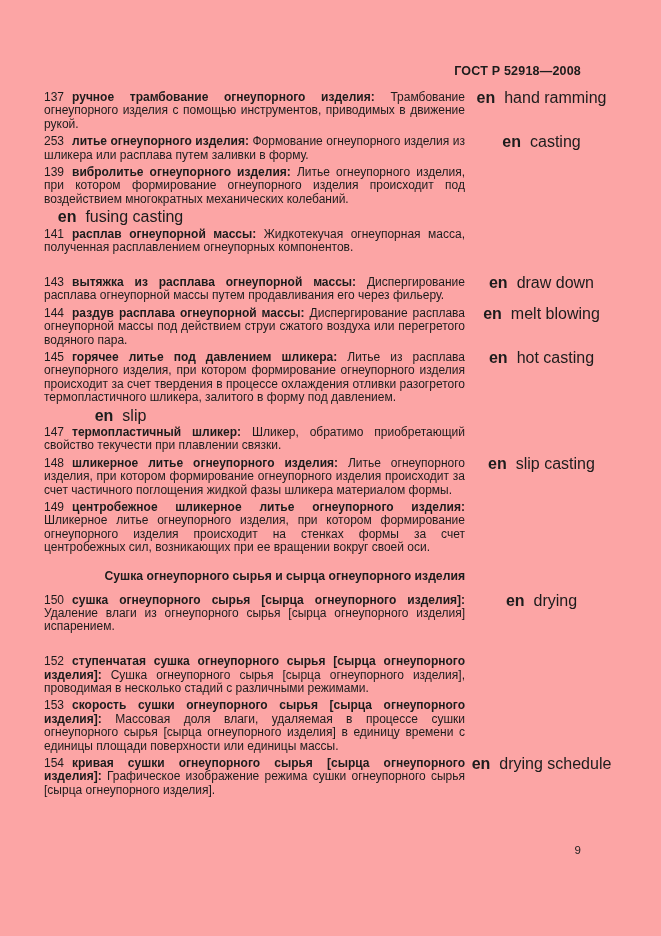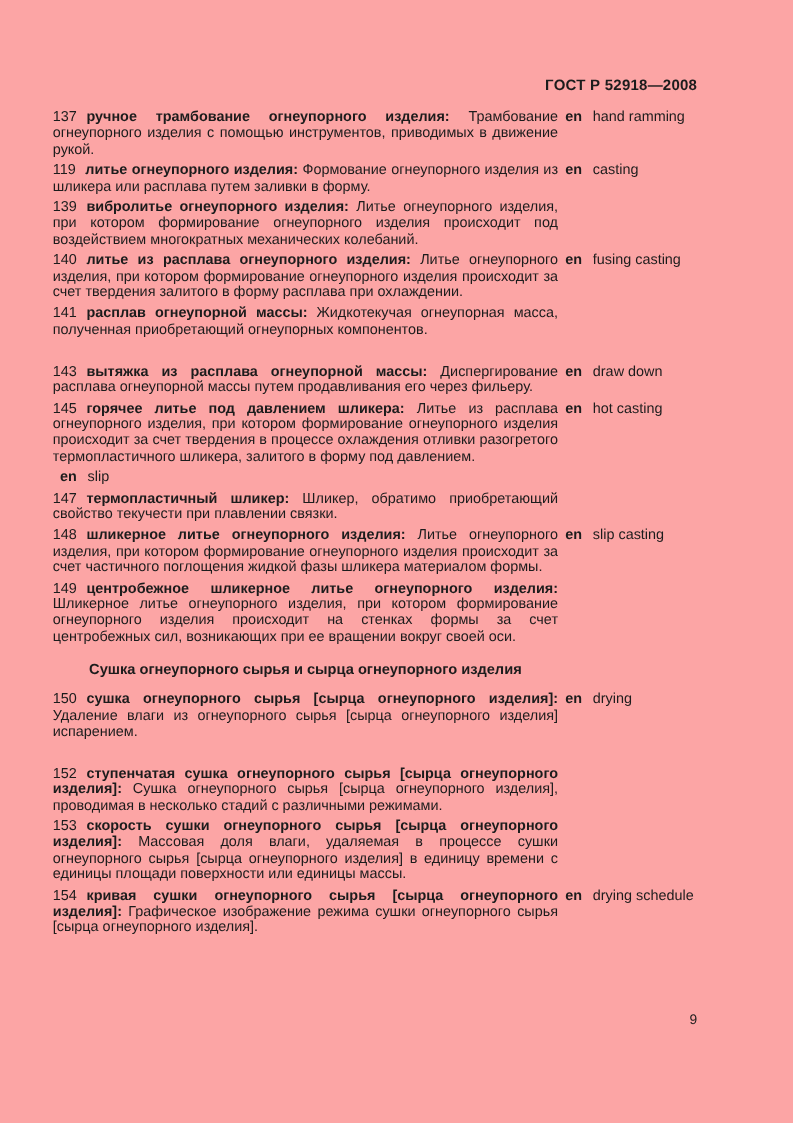--- a/index.html
+++ b/index.html
@@ -38,31 +38,32 @@
     font-size: 12px;
     line-height: 13.4px;
     text-align: justify;
     hyphens: auto;
   }
   .num { margin-right: 8px; }
   .term { font-weight: bold; }
   .en {
     width: 141px;
     margin: 0 0 0 6px;
-    font-size: 12px;
+    font-size: 16px;
     line-height: 13.4px;
     white-space: nowrap;
+    text-align: center;
   }
   .en-label { font-weight: bold; margin-right: 9px; }
   .section-heading {
     width: 421px;
     margin: 14px 0 11px 0;
     font-size: 12.2px;
     font-weight: bold;
-    text-align: center;
+    text-align: right;
   }
   .page-number {
     position: absolute;
     top: 844px;
     right: 80px;
     font-size: 11.5px;
   }
 </style>
 </head>
 <body>
@@ -72,48 +73,51 @@
   <div class="running-header">ГОСТ Р 52918—2008</div>
 
   <main class="content">
 
     <div class="entry">
       <p class="ru"><span class="num">137</span><b class="term">ручное трамбование огнеупорного изделия:</b> <span class="def">Трамбование огнеупорного изделия с помощью инструментов, приводимых в движение рукой.</span></p>
       <p class="en"><b class="en-label">en</b><span class="en-term">hand ramming</span></p>
     </div>
 
     <div class="entry">
-      <p class="ru"><span class="num">119</span><b class="term">литье огнеупорного изделия:</b> <span class="def">Формование огнеупорного изделия из шликера или расплава путем заливки в форму.</span></p>
+      <p class="ru"><span class="num">253</span><b class="term">литье огнеупорного изделия:</b> <span class="def">Формование огнеупорного изделия из шликера или расплава путем заливки в форму.</span></p>
       <p class="en"><b class="en-label">en</b><span class="en-term">casting</span></p>
     </div>
 
     <div class="entry">
       <p class="ru"><span class="num">139</span><b class="term">вибролитье огнеупорного изделия:</b> <span class="def">Литье огнеупорного изделия, при котором формирование огнеупорного изделия происходит под воздействием многократных механических колебаний.</span></p>
       <p class="en"><b class="en-label"></b><span class="en-term"></span></p>
     </div>
 
     <div class="entry">
-      <p class="ru"><span class="num">140</span><b class="term">литье из расплава огнеупорного изделия:</b> <span class="def">Литье огнеупорного изделия, при котором формирование огнеупорного изделия происходит за счет твердения залитого в форму расплава при охлаждении.</span></p>
       <p class="en"><b class="en-label">en</b><span class="en-term">fusing casting</span></p>
     </div>
 
     <div class="entry">
-      <p class="ru"><span class="num">141</span><b class="term">расплав огнеупорной массы:</b> <span class="def">Жидкотекучая огнеупорная масса, полученная приобретающий огнеупорных компонентов.</span></p>
+      <p class="ru"><span class="num">141</span><b class="term">расплав огнеупорной массы:</b> <span class="def">Жидкотекучая огнеупорная масса, полученная расплавлением огнеупорных компонентов.</span></p>
       <p class="en"><b class="en-label"></b><span class="en-term"></span></p>
     </div>
 
     <div class="entry">
       <p class="en"><b class="en-label"></b><span class="en-term"></span></p>
     </div>
 
     <div class="entry">
       <p class="ru"><span class="num">143</span><b class="term">вытяжка из расплава огнеупорной массы:</b> <span class="def">Диспергирование расплава огнеупорной массы путем продавливания его через фильеру.</span></p>
       <p class="en"><b class="en-label">en</b><span class="en-term">draw down</span></p>
     </div>
 
+    <div class="entry">
+      <p class="ru"><span class="num">144</span><b class="term">раздув расплава огнеупорной массы:</b> <span class="def">Диспергирование расплава огнеупорной массы под действием струи сжатого воздуха или перегретого водяного пара.</span></p>
+      <p class="en"><b class="en-label">en</b><span class="en-term">melt blowing</span></p>
+    </div>
 
     <div class="entry">
       <p class="ru"><span class="num">145</span><b class="term">горячее литье под давлением шликера:</b> <span class="def">Литье из расплава огнеупорного изделия, при котором формирование огнеупорного изделия происходит за счет твердения в процессе охлаждения отливки разогретого термопластичного шликера, залитого в форму под давлением.</span></p>
       <p class="en"><b class="en-label">en</b><span class="en-term">hot casting</span></p>
     </div>
 
     <div class="entry">
       <p class="en"><b class="en-label">en</b><span class="en-term">slip</span></p>
     </div>
 

